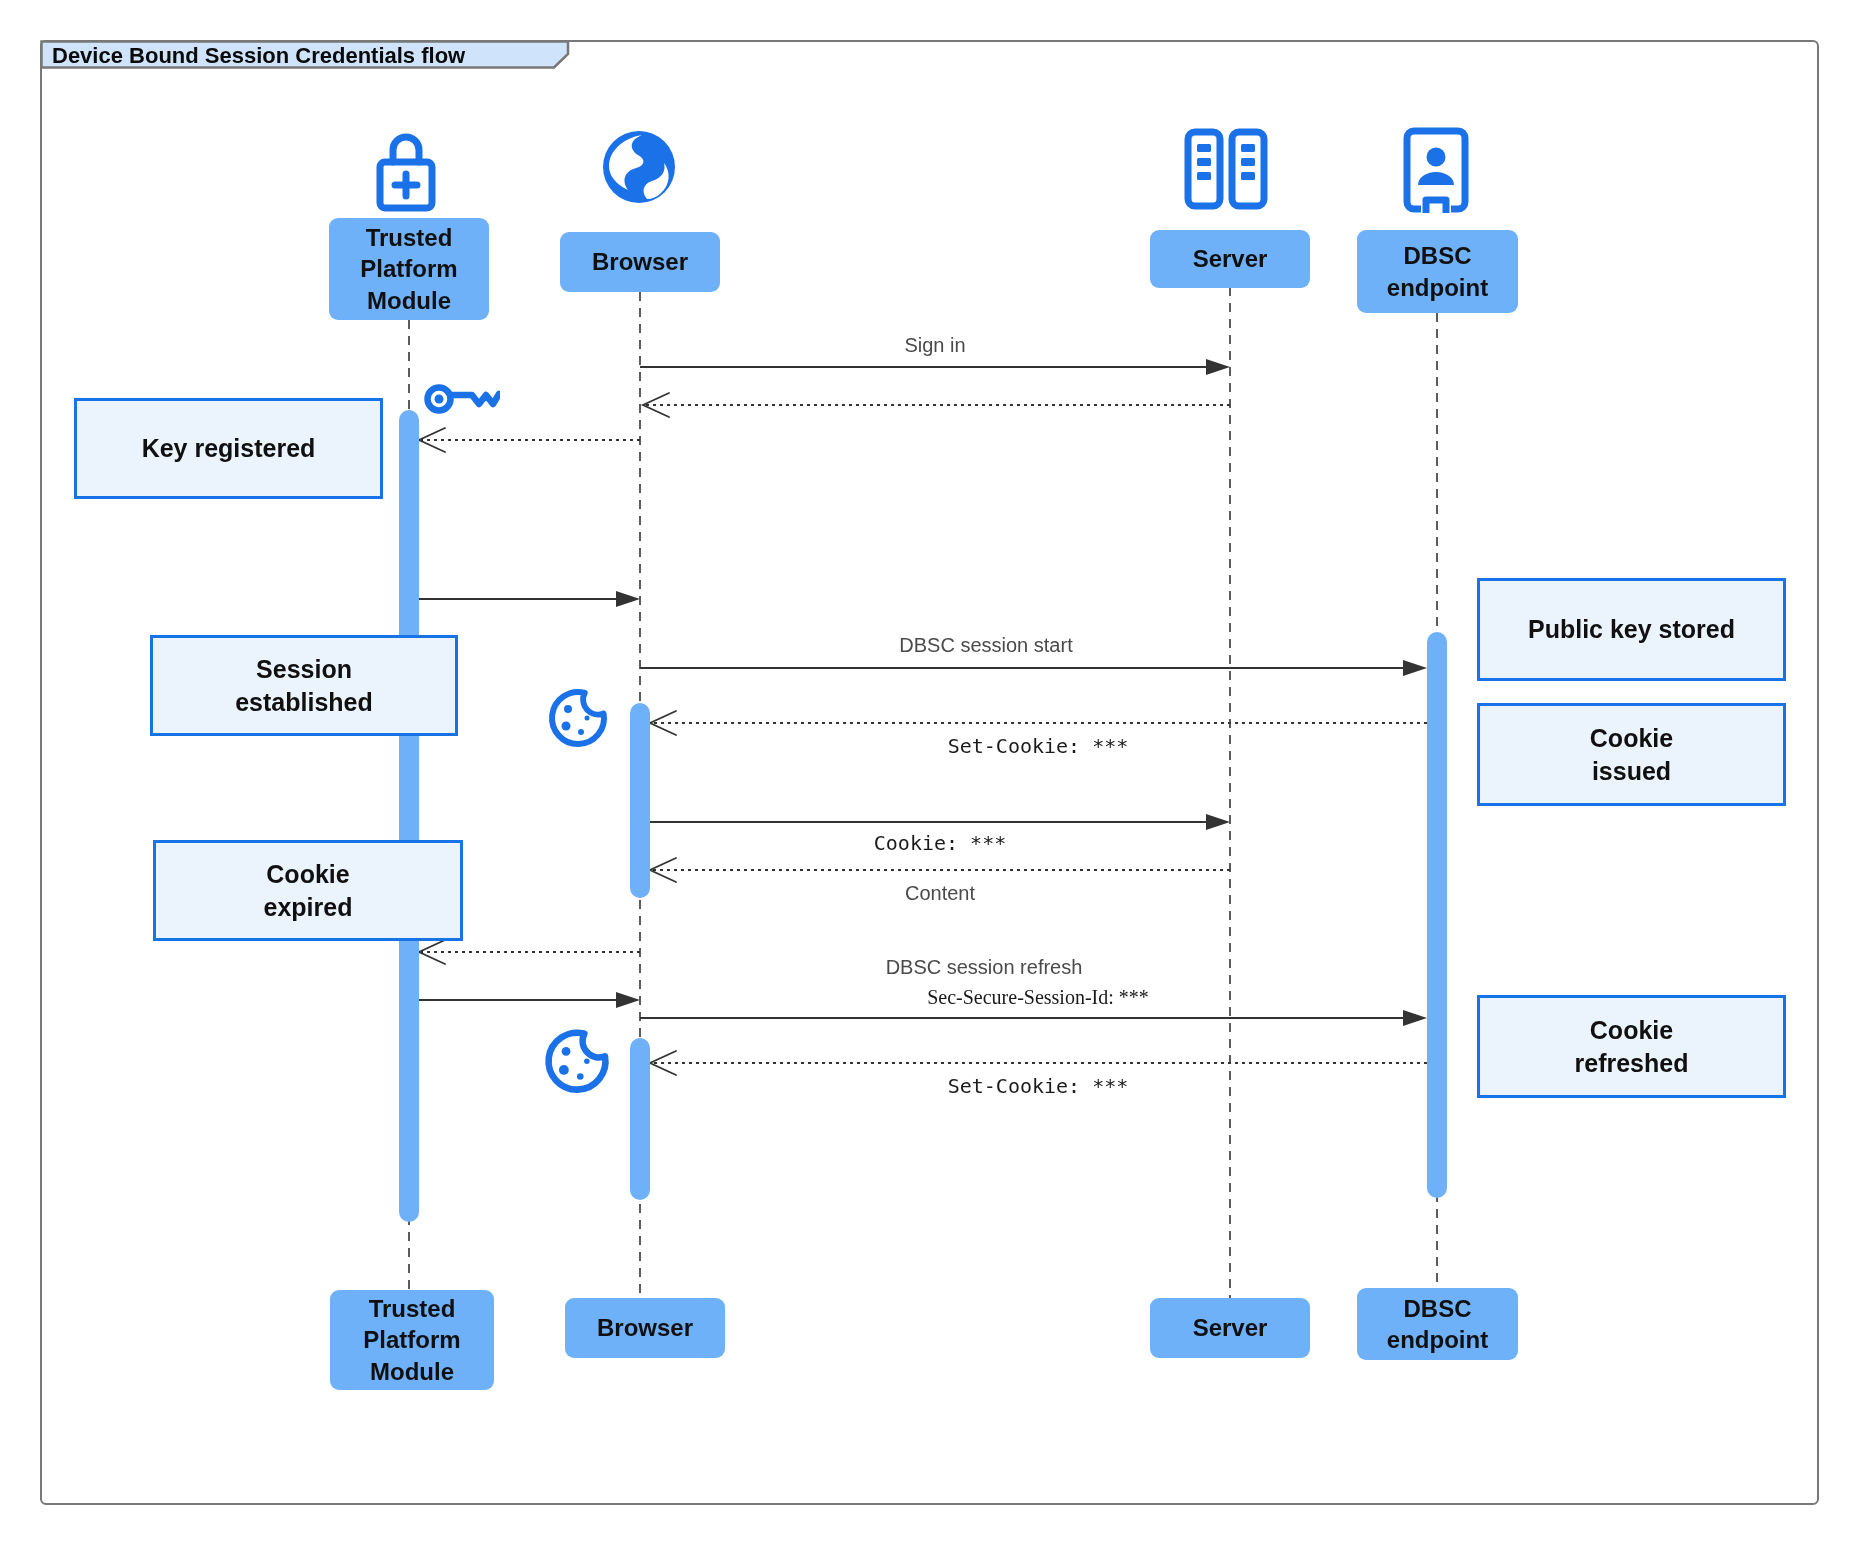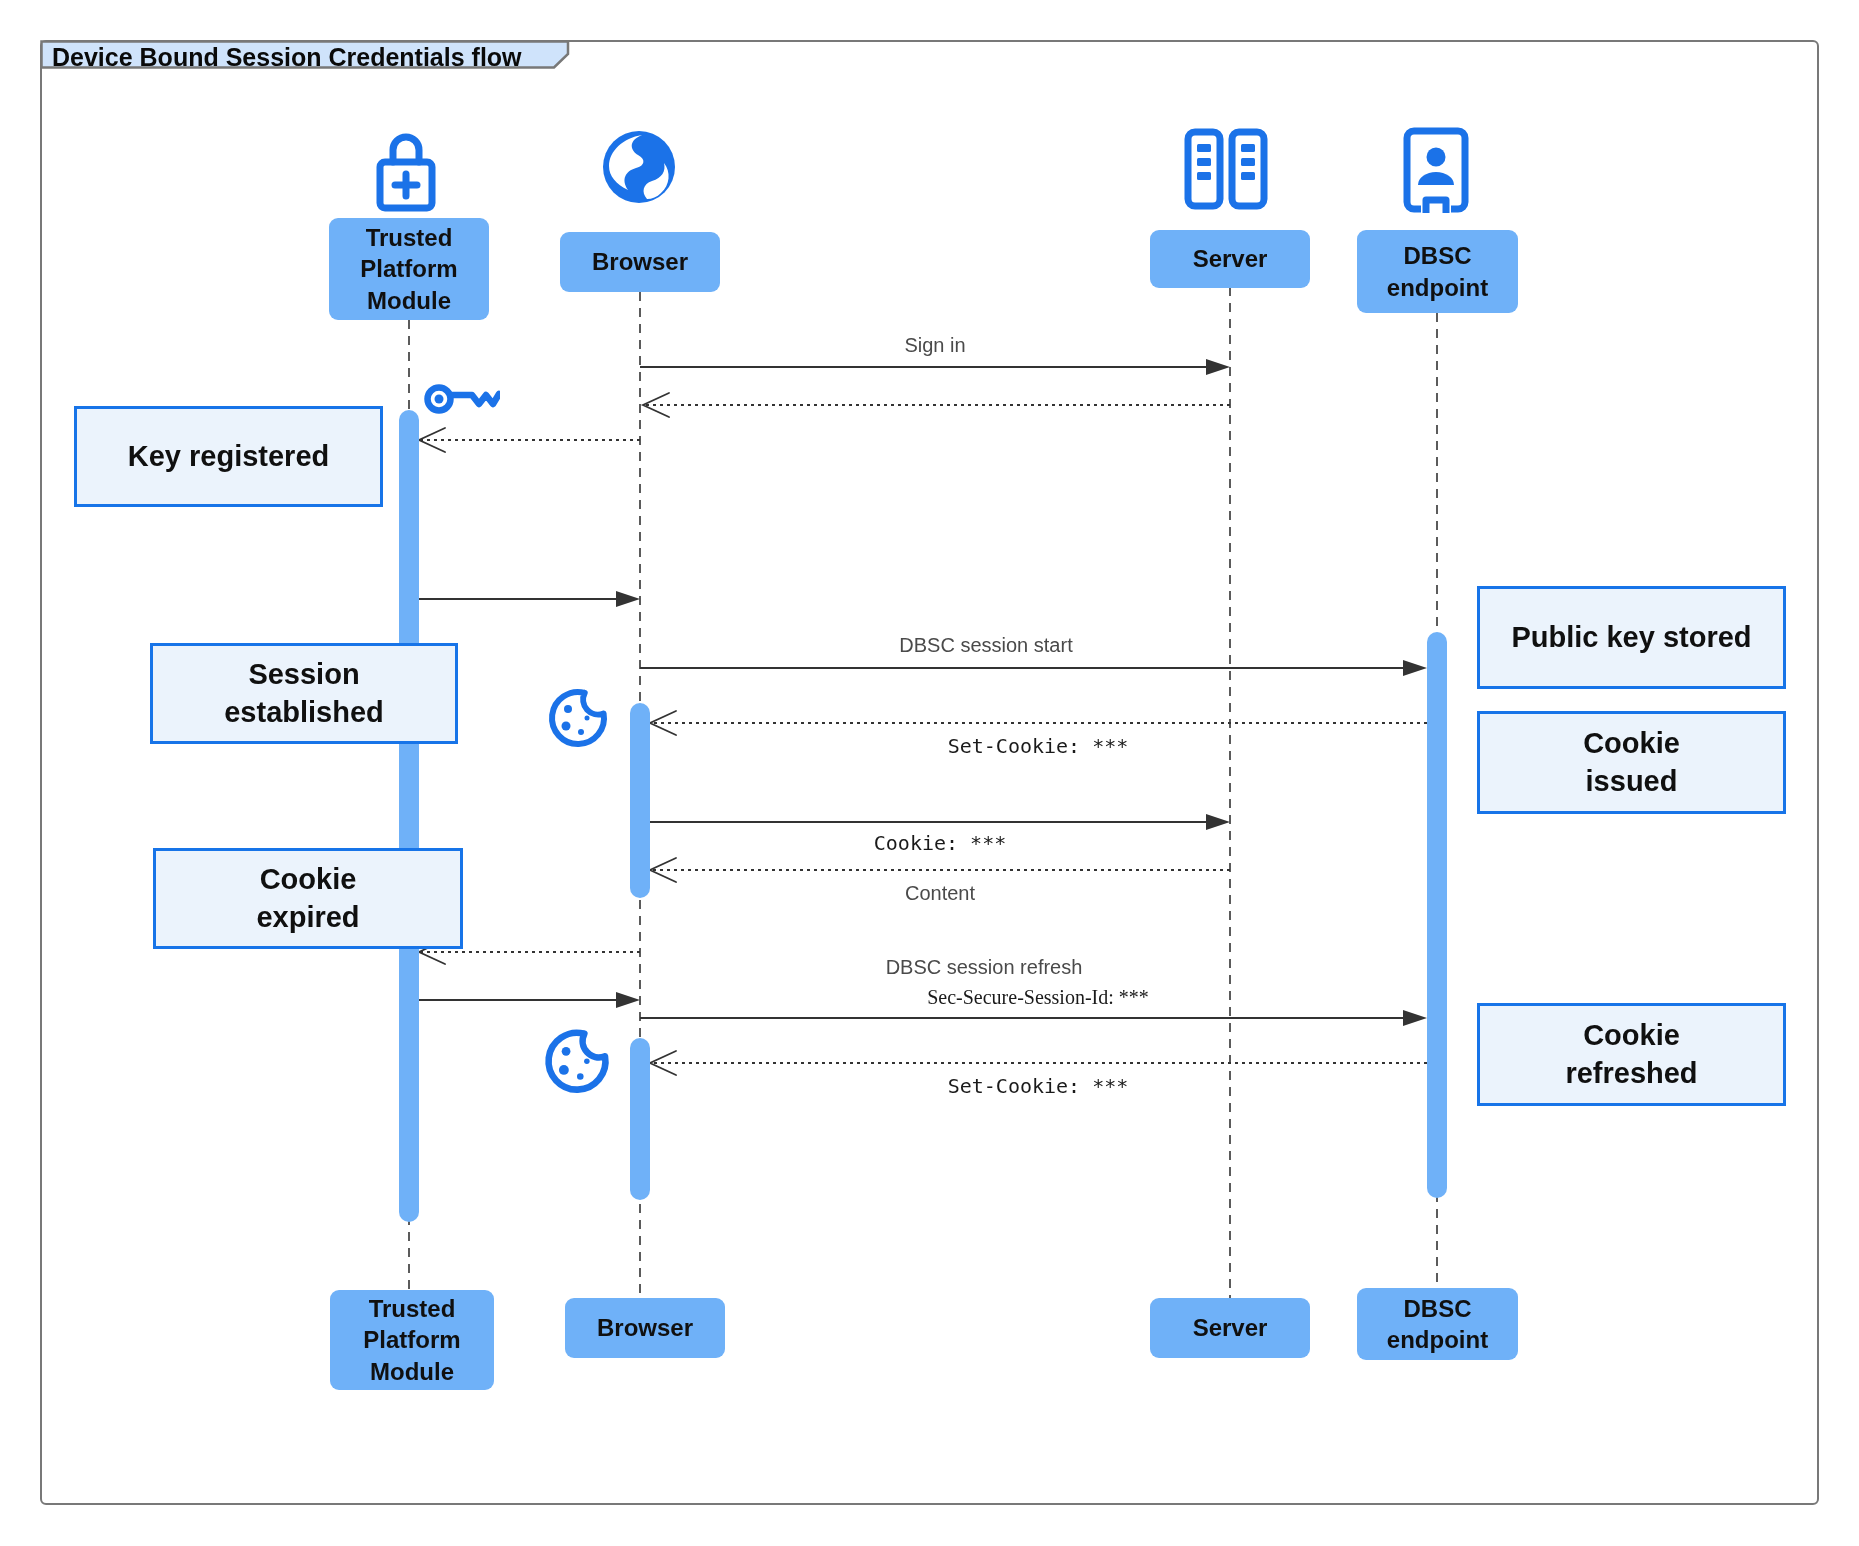--- a/index.html
+++ b/index.html
@@ -1,27 +1,27 @@
 <!DOCTYPE html>
 <html><head>
 <meta charset="utf-8">
 <style>
   html,body{margin:0;padding:0;background:#ffffff;}
   body{font-family:"Liberation Sans", sans-serif;}
   #canvas{position:relative;width:1859px;height:1546px;background:#ffffff;overflow:hidden;}
   #frame{position:absolute;left:40px;top:40px;width:1775px;height:1461px;
          border:2.5px solid #787878;border-radius:6px;background:#ffffff;}
   #overlay{position:absolute;left:0;top:0;width:1859px;height:1546px;pointer-events:none;}
-  .title-text{position:absolute;left:52px;top:43px;font-size:25px;font-weight:700;color:#0a0a0a;}
+  .title-text{position:absolute;left:52px;top:43px;font-size:22px;font-weight:700;color:#0a0a0a;}
   .actor-box{position:absolute;background:#6FB1F8;border-radius:9px;display:flex;
              align-items:center;justify-content:center;text-align:center;
              font-weight:700;font-size:24px;color:#101010;white-space:pre-line;line-height:1.3;}
   .note-box{position:absolute;background:#EBF3FC;border:3.5px solid #1774E8;display:flex;
             align-items:center;justify-content:center;text-align:center;
-            font-weight:700;font-size:29px;color:#101010;white-space:pre-line;line-height:1.3;margin-top:8px;}
+            font-weight:700;font-size:25px;color:#101010;white-space:pre-line;line-height:1.3;}
   .bar{position:absolute;width:20px;background:#6FB1F8;border-radius:10px;}
   .msg{position:absolute;transform:translateX(-50%);font-size:20px;color:#4A4A4A;
        white-space:nowrap;height:30px;line-height:30px;}
   .msg.mono{font-family:"DejaVu Sans Mono", monospace;color:#1a1a1a;}
   .icon{position:absolute;}
 </style>
 </head>
 <body>
 
 <div id="canvas">

